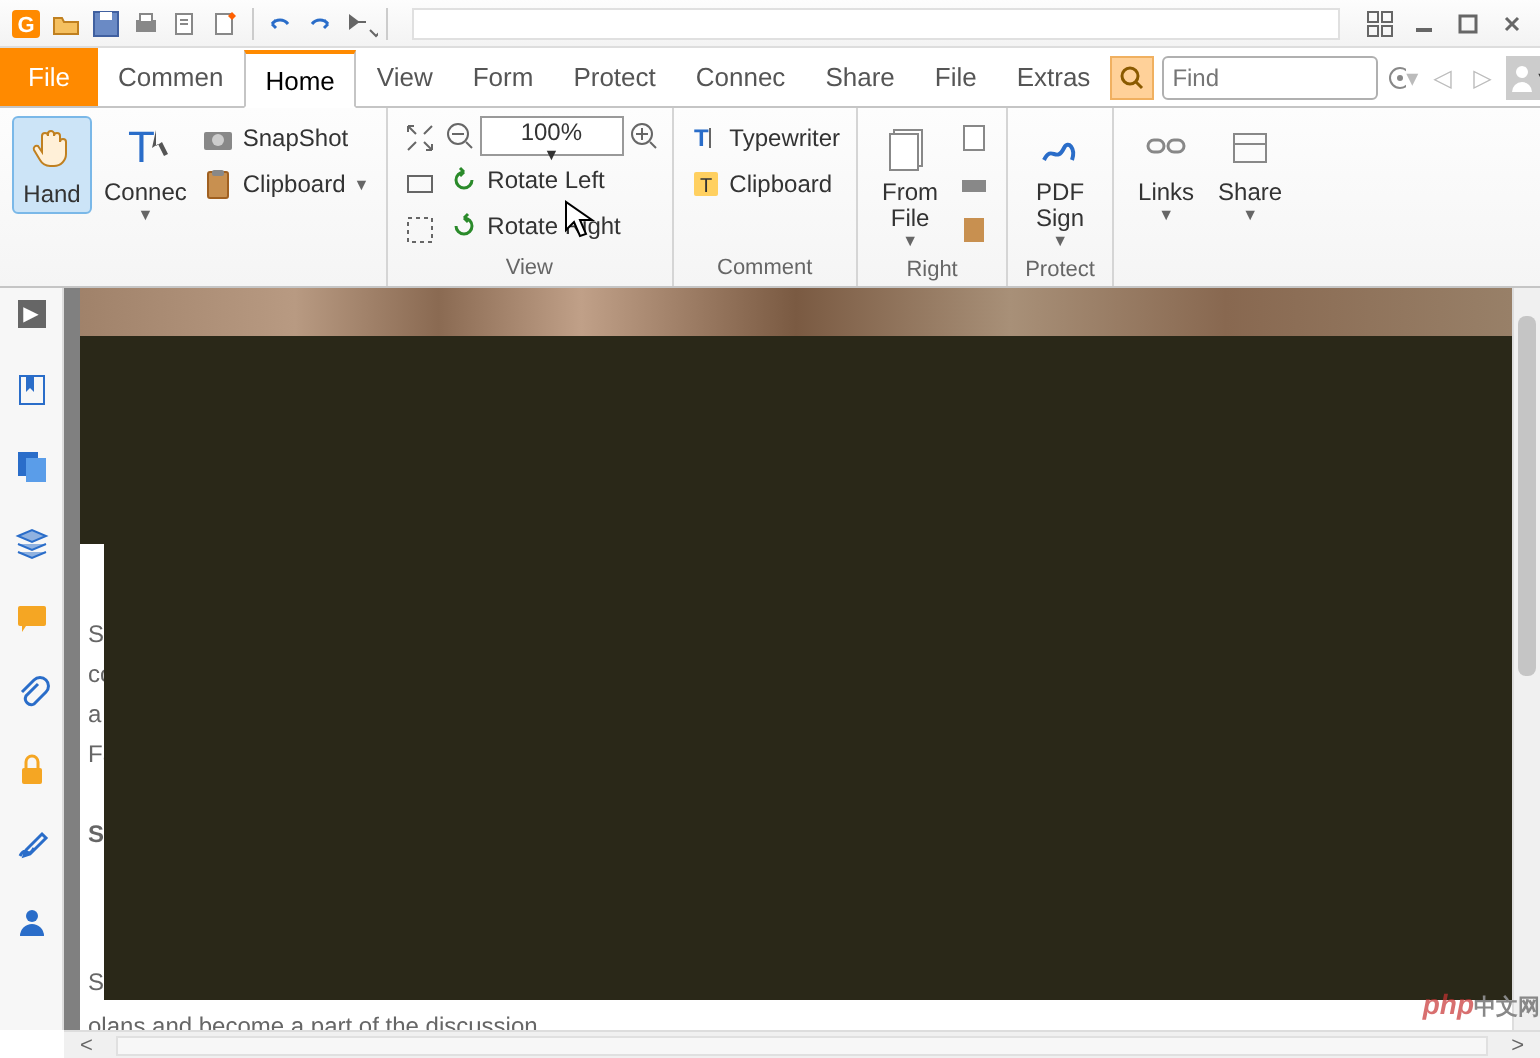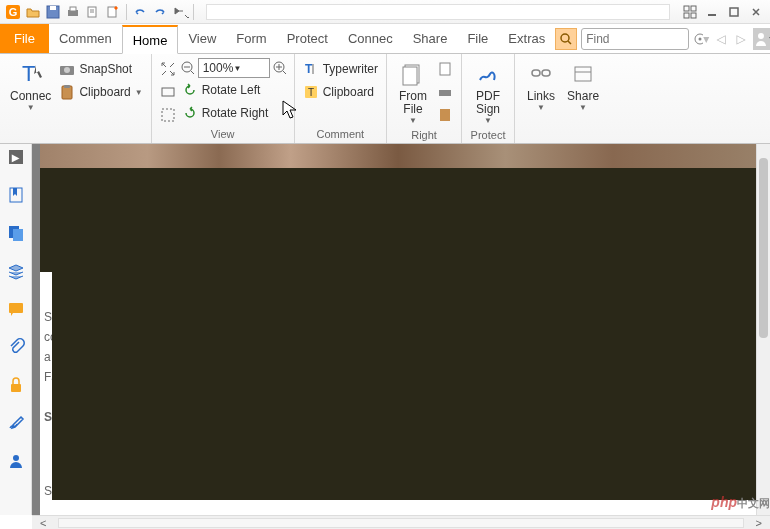--- a/index.html
+++ b/index.html
@@ -29,21 +29,21 @@
 .ribbon { height: 90px; background: linear-gradient(#fdfdfd,#f5f5f5); border-bottom: 1px solid #c5c5c5; display: flex; }
 .group { border-right: 1px solid #d5d5d5; display: flex; flex-direction: column; }
 .group-body { flex: 1; display: flex; align-items: flex-start; padding: 4px 6px 0; gap: 2px; }
 .group-label { text-align: center; font-size: 11px; color: #666; padding: 2px 0 3px; }
 .bigbtn { display: flex; flex-direction: column; align-items: center; justify-content: flex-start; padding: 2px 4px; cursor: pointer; min-width: 40px; }
 .bigbtn .bic { width: 28px; height: 28px; display: flex; align-items: center; justify-content: center; margin-bottom: 2px; }
 .bigbtn .lbl { font-size: 12px; text-align: center; line-height: 13px; }
 .smrow { display: flex; align-items: center; gap: 4px; height: 22px; padding: 0 2px; cursor: pointer; }
 .smrow .sic { width: 16px; height: 16px; display: flex; align-items: center; justify-content: center; }
 .col { display: flex; flex-direction: column; gap: 1px; }
-.zoom-sel { width: 72px; height: 20px; border: 1px solid #999; background: #fff; display: flex; align-items: center; padding: 0 4px; font-size: 12px; justify-content: flex-start; }
+.zoom-sel { width: 72px; height: 20px; border: 1px solid #999; background: #fff; display: flex; align-items: center; padding: 0 4px; font-size: 12px; justify-content: flex-start; flex-direction: column; }
 
 
 .main { position: absolute; top: 144px; left: 0; right: 0; bottom: 14px; display: flex; }
 .leftpanel { width: 32px; background: #f7f7f7; border-right: 1px solid #ddd; display: flex; flex-direction: column; align-items: center; padding-top: 6px; gap: 16px; }
 .leftpanel .pic { width: 22px; height: 22px; display: flex; align-items: center; justify-content: center; cursor: pointer; color: #2a6dc9; }
 .expand-btn { width: 14px; height: 14px; background: #666; color: #fff; display: flex; align-items: center; justify-content: center; font-size: 10px; margin-bottom: 4px; cursor: pointer; }
 
 .doc { flex: 1; position: relative; background: #808080; overflow: hidden; }
 .page { position: absolute; left: 8px; right: 14px; top: 0; bottom: 0; background: #fff; }
 .photo { position: absolute; left: 0; right: 0; top: 0; height: 128px; background: #2a2618; }
@@ -185,20 +185,28 @@
           <circle cx="8" cy="5" r="3" fill="#fff"></circle>
           <path d="M3 15a5 5 0 0 1 10 0z" fill="#fff"></path>
         </svg>▾</div>
   </div>
 </div>
 
 <div class="ribbon">
 
   <div class="group">
     <div class="group-body">
+      <div class="bigbtn" style="background:#cce4f7;border:1px solid #7ab8e8;border-radius:3px">
+        <div class="bic">
+            <svg width="26" height="26">
+              <path d="M8 14V6a1.5 1.5 0 1 1 3 0V5a1.5 1.5 0 1 1 3 0v1a1.5 1.5 0 1 1 3 0v3a1.5 1.5 0 1 1 3 0v6a6 6 0 0 1-6 6h-2a6 6 0 0 1-5-3l-3-5a1.5 1.5 0 0 1 2-2z" fill="#fff0d8" stroke="#c08020"></path>
+            </svg>
+          </div>
+        <div class="lbl">Hand</div>
+      </div>
       <div class="bigbtn">
         <div class="bic">
             <svg width="26" height="26">
               <text x="4" y="20" font-size="22" font-family="serif" fill="#2a6dc9">T</text>
               <path d="M18 4v8l3-2 3 6-2 1-3-6-3 2z" fill="#555"></path>
             </svg>
           </div>
         <div class="lbl">Connec</div>
         <div style="font-size:8px;color:#666">▼</div>
       </div>
@@ -456,20 +464,21 @@
       <div class="photo">
         <div class="photo-top"></div>
         <div class="dark"></div>
       </div>
       <div class="tx" style="top:164px">S</div>
       <div class="tx" style="top:184px">co</div>
       <div class="tx" style="top:204px">a</div>
       <div class="tx" style="top:224px">Fa</div>
       <div class="tx" style="top:264px;font-weight:bold">S</div>
       <div class="tx" style="top:338px">S</div>
+      <div class="tx" style="top:360px">olans and become a part of the discussion</div>
 
       <div style="position:absolute;left:12px;top:30px;right:0;height:326px;background:#2a2818"></div>
     </div>
     <div class="rscroll">
         <div class="thumb"></div>
       </div>
   </div>
 </div>
 
 <div class="status">

